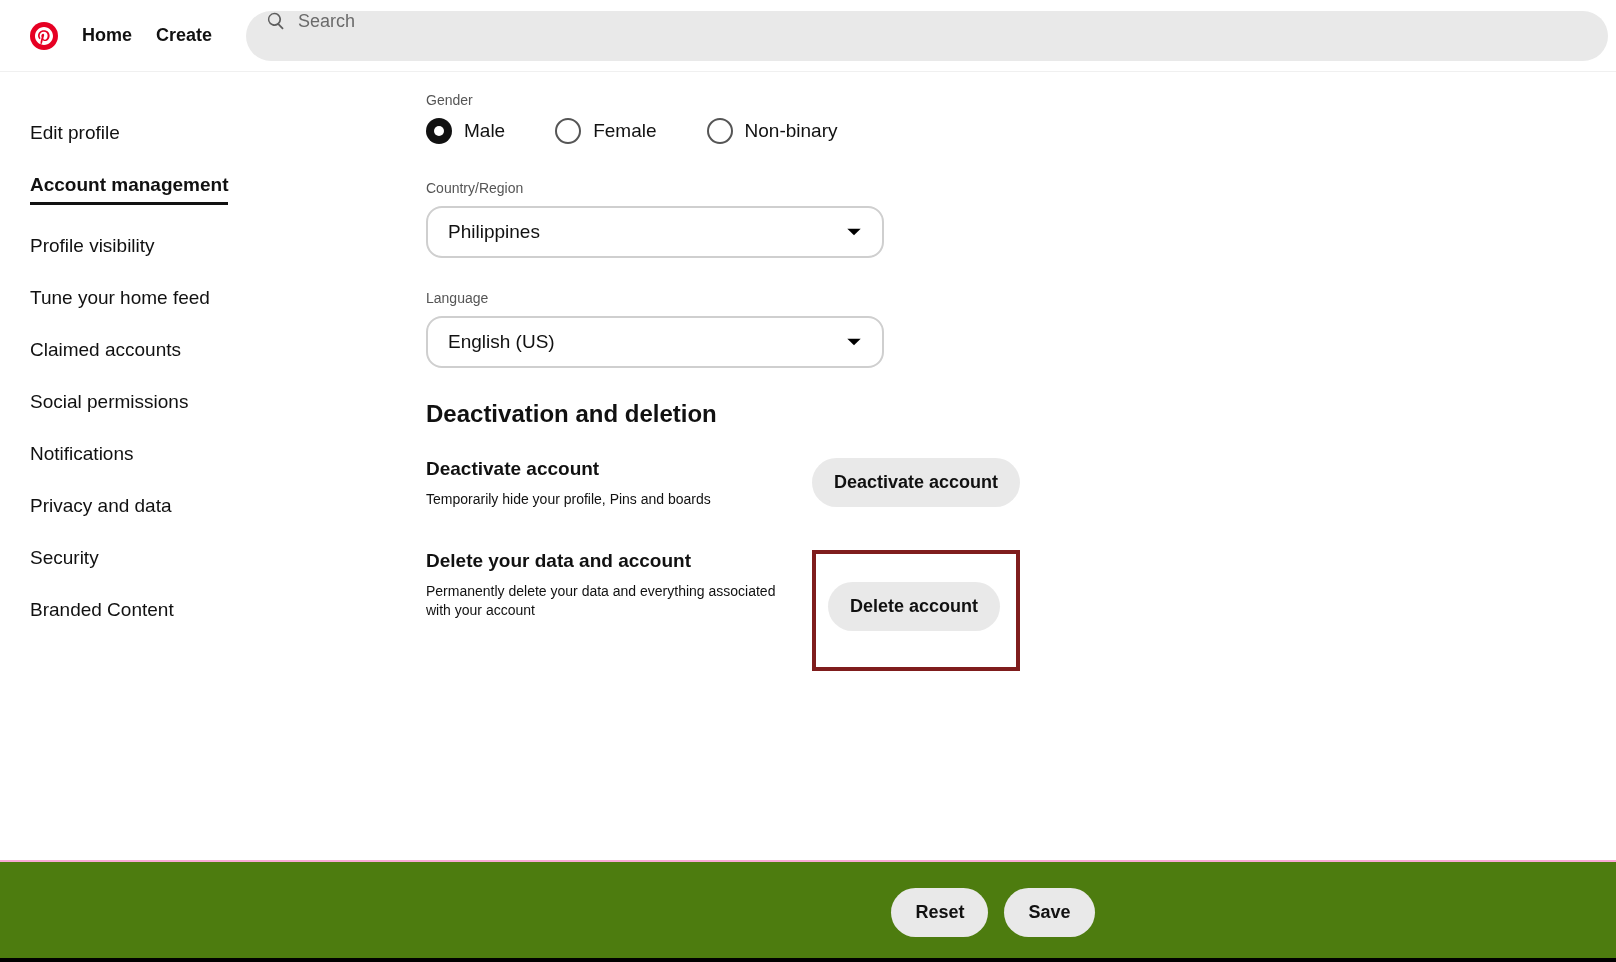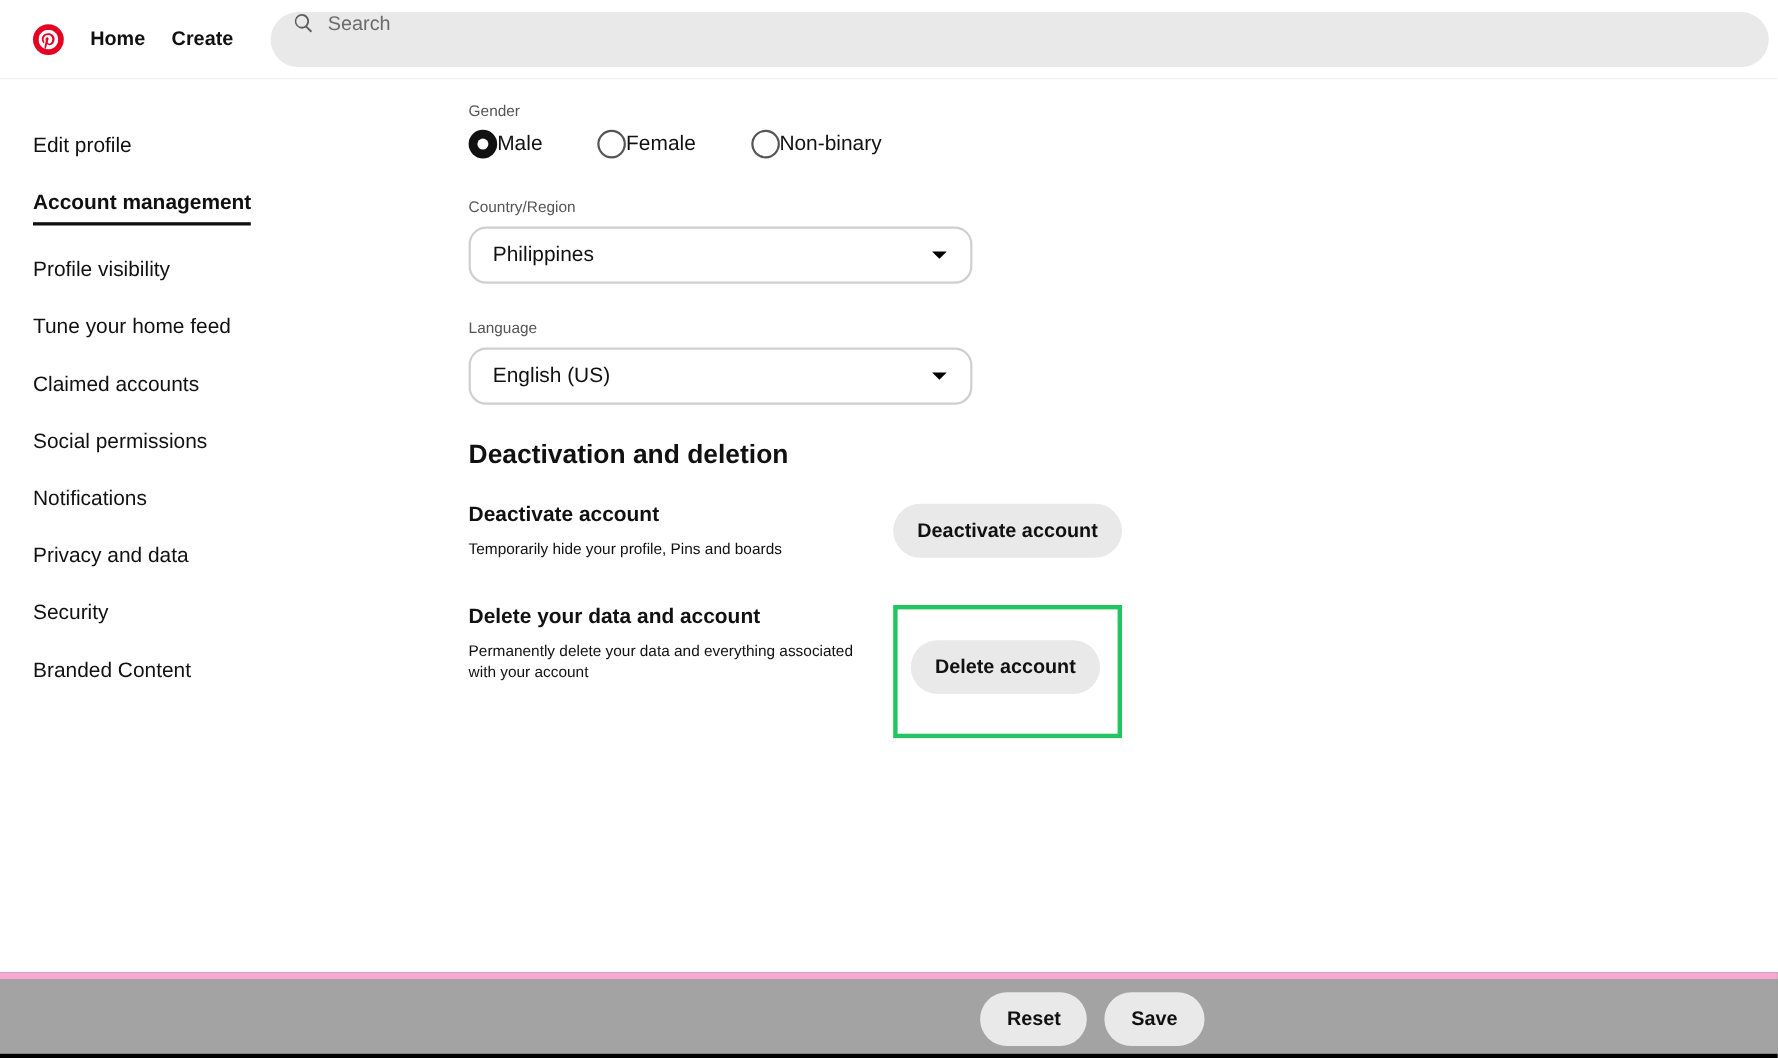--- a/index.html
+++ b/index.html
@@ -12,35 +12,35 @@
   .search-wrap svg { width:20px; height:20px; fill:#5f5f5f; }
   .search-input { border:none; background:transparent; outline:none; font-size:18px; flex:1; color:#333; }
   .search-input::placeholder { color:#6b6b6b; }
   .layout { display:flex; }
   .sidebar { width:380px; padding:50px 0 0 30px; }
   .sidebar-item { font-size:19px; font-weight:500; color:#111; margin-bottom:30px; cursor:pointer; display:inline-block;}
   .sidebar-item.active { font-weight:600; border-bottom:3px solid #111; padding-bottom:6px; }
   .main { flex:1; padding:20px 0 0 46px; max-width:640px;}
   .field-label { font-size:14px; color:#555; margin-bottom:10px; }
   .radio-row { display:flex; gap:50px; margin-bottom:36px;}
-  .radio-opt { display:flex; align-items:center; cursor:pointer;}
+  .radio-opt { display:flex; align-items:center; gap:12px; cursor:pointer;}
   .radio-circle { width:26px; height:26px; border-radius:50%; border:2px solid #555; display:flex; align-items:center; justify-content:center;}
   .radio-circle.selected { border:none; background:#111;}
   .radio-circle.selected::after { content:""; width:10px; height:10px; border-radius:50%; background:#fff;}
   .radio-label { font-size:19px; color:#111;}
   .select-box { position:relative; height:52px; border:2px solid #cfcfcf; border-radius:16px; display:flex; align-items:center; padding:0 20px; font-size:19px; color:#111; width:458px; margin-bottom:32px; cursor:pointer; }
   .select-box svg { position:absolute; right:18px; width:20px; height:20px; }
   .section-title { font-size:24px; font-weight:600; margin:28px 0 30px 0;}
   .action-row { display:flex; align-items:flex-start; gap:28px; margin-bottom:40px;}
   .action-text { flex:1; }
   .action-title { font-size:19px; font-weight:600; margin-bottom:10px;}
   .action-desc { font-size:14px; color:#111; line-height:1.4; max-width:350px;}
   .pill-btn { background:#e9e9e9; border:none; border-radius:26px; padding:14px 22px; font-size:18px; font-weight:600; color:#111; cursor:pointer; white-space:nowrap;}
-  .highlight-box { border:4px solid #22c55e; padding:28px 16px 36px 12px; display:inline-flex; align-items:center; justify-content:center; }
-  .footer { position:fixed; bottom:0; left:0; right:0; height:78px; border-top:6px solid #f9a8d4; background:#a3a3a3; display:flex; align-items:center; justify-content:center; gap:16px; padding-left:370px;}
+  .highlight-box { border:4px solid #7f1d1d; padding:28px 16px 36px 12px; display:inline-flex; align-items:center; justify-content:center; }
+  .footer { position:fixed; bottom:0; left:0; right:0; height:102px; border-top:2px solid #f9a8d4; background:#4d7c0f; display:flex; align-items:center; justify-content:center; gap:16px; padding-left:370px;}
   .footer .pill-btn { padding:14px 24px;}
   .blackbar { position:fixed; bottom:0; left:0; right:0; height:4px; background:#000;}
 </style>
 </head>
 <body>
 
 <div class="topbar">
   <div class="logo">
     <svg viewBox="0 0 24 24">
         <path d="M12 0C5.4 0 0 5.4 0 12c0 5 3.1 9.3 7.5 11-0.1-0.9-0.2-2.4 0-3.4 0.2-0.9 1.4-5.8 1.4-5.8s-0.4-0.7-0.4-1.8c0-1.7 1-3 2.2-3 1 0 1.5 0.8 1.5 1.7 0 1-0.7 2.6-1 4-0.3 1.2 0.6 2.2 1.8 2.2 2.2 0 3.8-2.3 3.8-5.6 0-2.9-2.1-5-5.1-5-3.5 0-5.5 2.6-5.5 5.3 0 1 0.4 2.2 0.9 2.8 0.1 0.1 0.1 0.2 0.1 0.3-0.1 0.4-0.3 1.2-0.3 1.4-0.1 0.2-0.2 0.3-0.4 0.2-1.5-0.7-2.5-2.9-2.5-4.7 0-3.8 2.8-7.3 8-7.3 4.2 0 7.5 3 7.5 7 0 4.2-2.6 7.5-6.3 7.5-1.2 0-2.4-0.6-2.8-1.4 0 0-0.6 2.3-0.7 2.9-0.3 1-1 2.3-1.4 3.1C9.6 23.8 10.8 24 12 24c6.6 0 12-5.4 12-12S18.6 0 12 0z"></path>

